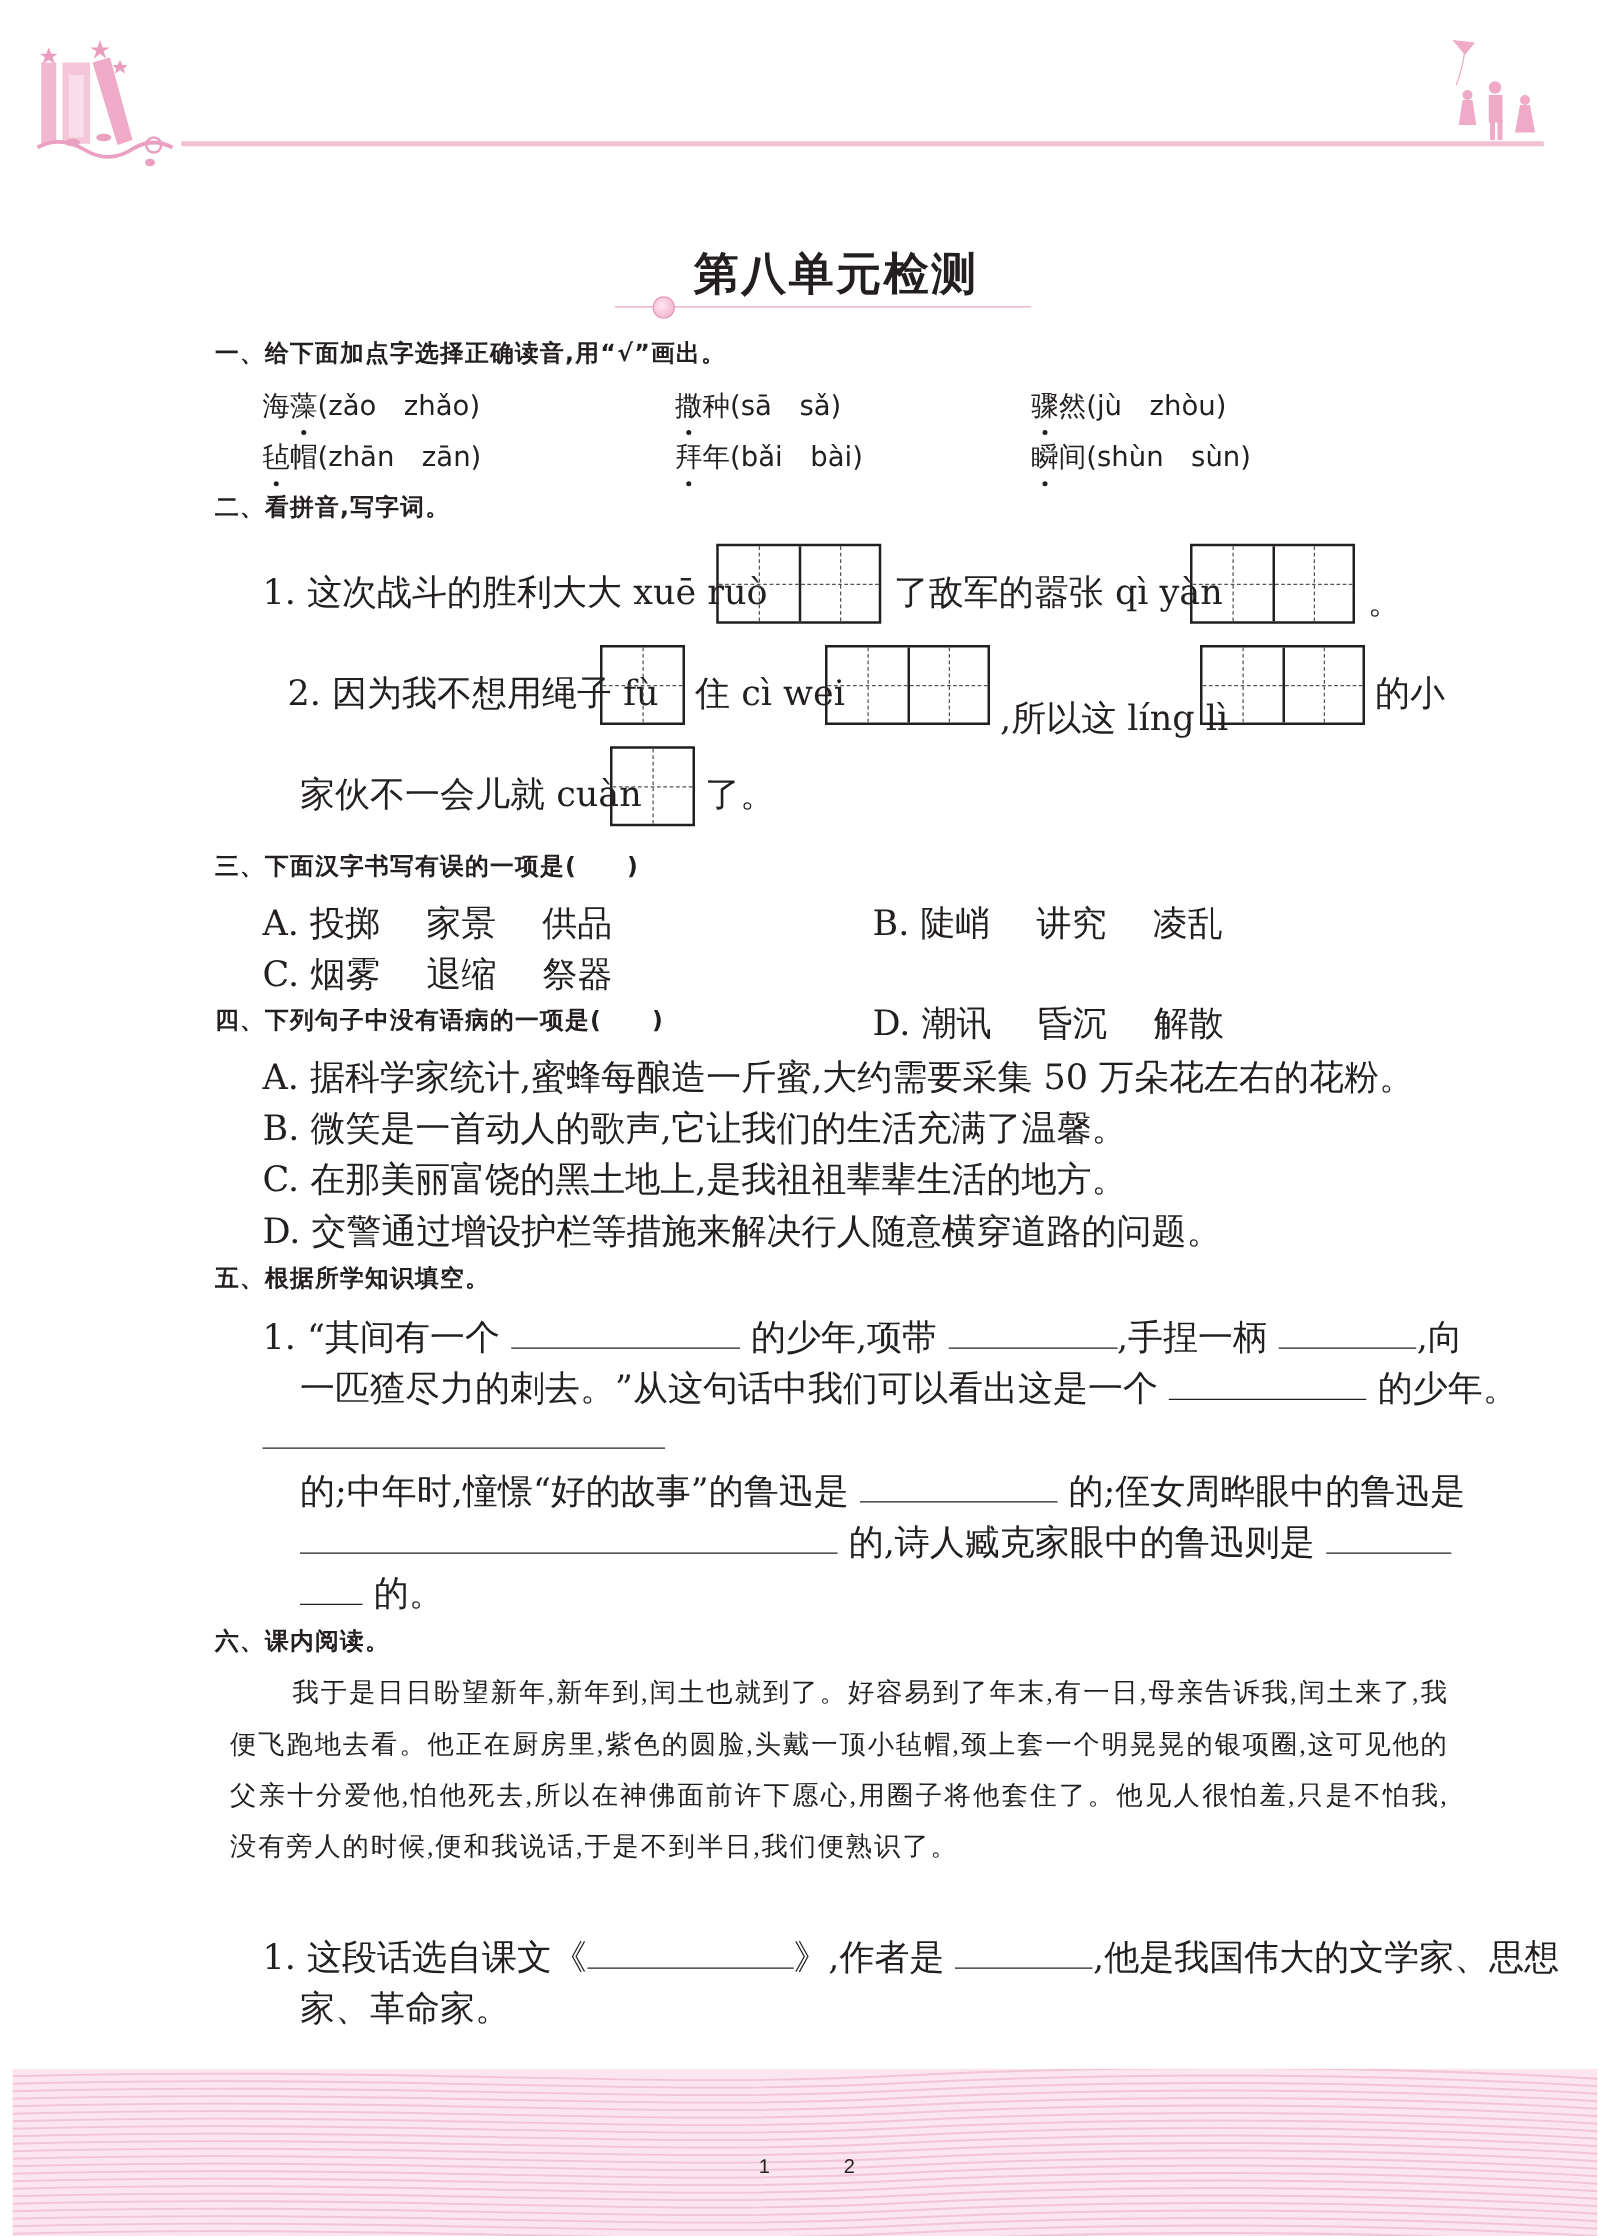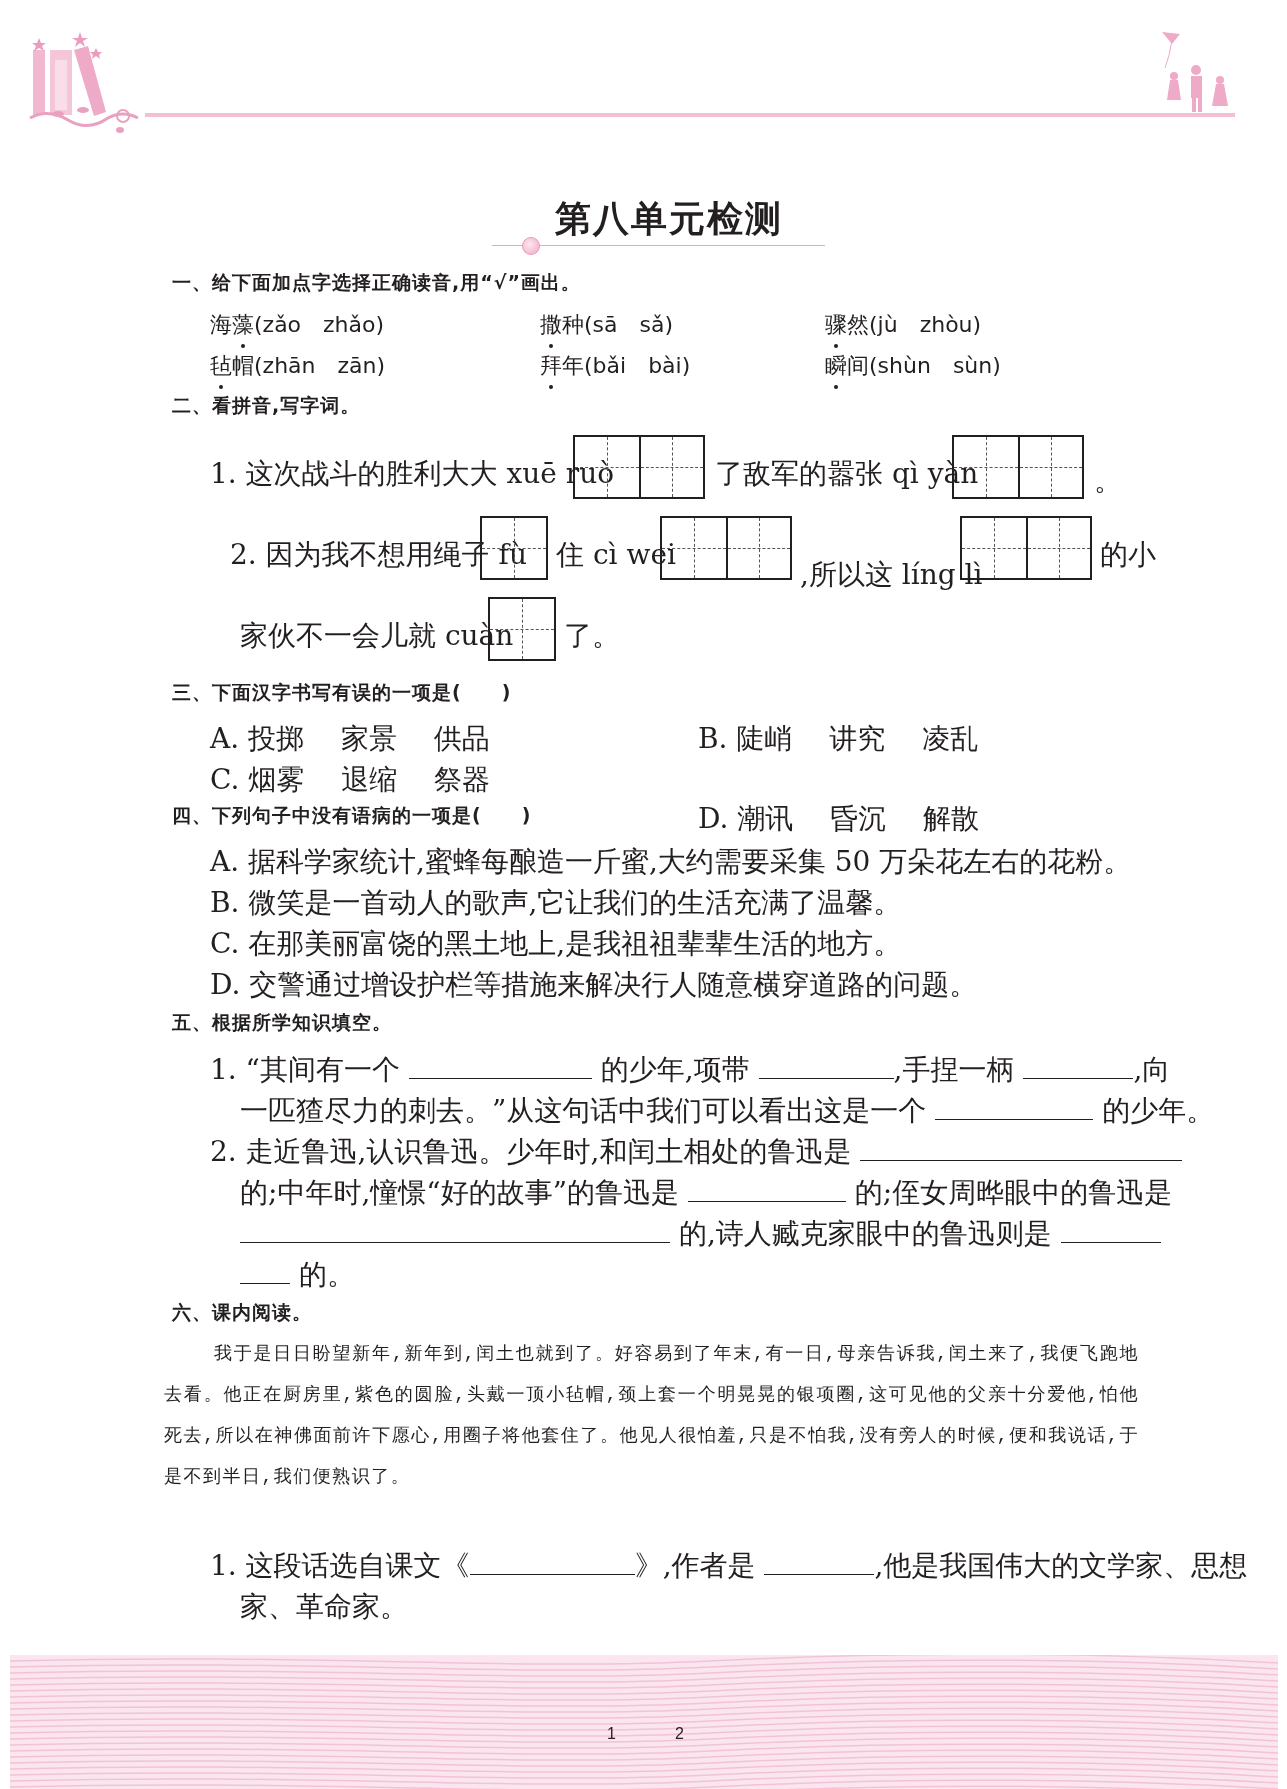--- a/index.html
+++ b/index.html
@@ -22,21 +22,21 @@
   .serifline { position:absolute; font-size:28px; font-family:"DejaVu Serif", serif; white-space:nowrap; }
   .dotted { position:relative; display:inline-block; }
   .dotted::after { content:""; position:absolute; left:50%; bottom:-8px; width:4px; height:4px; margin-left:-2px; border-radius:50%; background:#231f20; }
   
   .grid { position:absolute; height:64px; border:2px solid #231f20; display:flex; box-sizing:border-box; }
   .cell { width:64px; height:100%; position:relative; box-sizing:border-box; }
   .cell + .cell { border-left:2px solid #231f20; }
   .cell::before { content:""; position:absolute; left:50%; top:0; bottom:0; border-left:1px dashed #555; }
   .cell::after { content:""; position:absolute; top:50%; left:0; right:0; border-top:1px dashed #555; }
   .blank { display:inline-block; border-bottom:1.5px solid #231f20; height:20px; vertical-align:baseline; }
-  .passage { position:absolute; left:164px; width:975px; font-family:Liberation Mono, monospace; font-size:18px; line-height:41px; letter-spacing:1.5px; text-indent:50px; text-align:justify; }
+  .passage { position:absolute; left:184px; width:975px; font-family:Liberation Serif, serif; font-size:21px; line-height:41px; letter-spacing:1.5px; text-indent:50px; text-align:justify; }
   
   .footer { position:absolute; left:10px; top:1655px; width:1268px; height:134px; background:#fbe6ef; overflow:hidden; }
   .footer svg { position:absolute; left:0; top:0; }
   .pagenum { position:absolute; top:1725px; font-family:"Liberation Sans", sans-serif; font-size:16px; color:#231f20; }
 </style>
 </head>
 <body>
 
 <div class="books">
   <svg width="120" height="110" viewBox="0 0 120 110">
@@ -147,21 +147,20 @@
   <span>的少年,项带</span>
   <span class="blank" style="width:135px;"></span><span>,手捏一柄</span>
   <span class="blank" style="width:110px;"></span><span>,向</span>
 </div>
 <div class="serifline" style="left:240px; top:1092px;">
   <span>一匹猹尽力的刺去。”从这句话中我们可以看出这是一个</span>
   <span class="blank" style="width:158px;"></span>
   <span>的少年。</span>
 </div>
 <div class="serifline" style="left:210px; top:1133px;">
-  <span>2. 走近鲁迅,认识鲁迅。少年时,和闰土相处的鲁迅是</span>
   <span class="blank" style="width:322px;"></span>
 </div>
 <div class="serifline" style="left:240px; top:1174px;">
   <span>的;中年时,憧憬“好的故事”的鲁迅是</span>
   <span class="blank" style="width:158px;"></span>
   <span>的;侄女周晔眼中的鲁迅是</span>
 </div>
 <div class="serifline" style="left:240px; top:1215px;">
   <span class="blank" style="width:430px;"></span>
   <span>的,诗人臧克家眼中的鲁迅则是</span>

